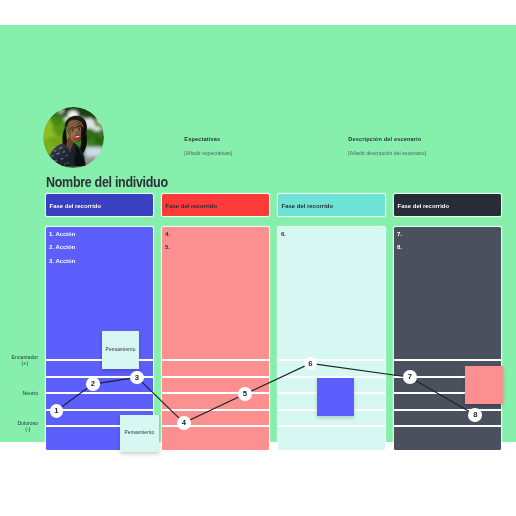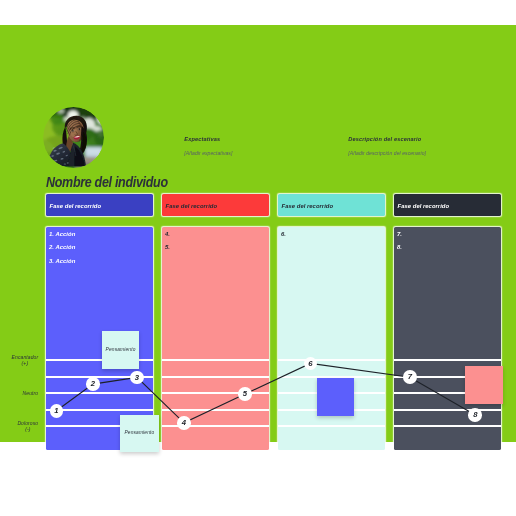--- a/index.html
+++ b/index.html
@@ -1,21 +1,21 @@
 <!DOCTYPE html>
 <html><head>
 <meta charset="utf-8">
 <style>
   * { box-sizing: border-box; margin:0; padding:0; }
   html,body { width:516px; height:516px; overflow:hidden; }
   body { background:#ffffff; font-family:"Liberation Sans", sans-serif; }
   
   #persona-name, .field, .col-head span, .col-items, .axis-label, .note span,
   .pt-circle { opacity:0.999; }
-  #page { position:relative; width:516px; height:442px; background:#84cc16;font-style:italic; }
+  #page { position:relative; width:516px; height:442px; background:#86efac; }
   #topband { position:absolute; left:0; top:0; width:516px; height:24.6px; background:#ffffff; }
   #botband { position:absolute; left:0; top:489.3px; width:516px; height:27px; background:#ffffff; }
 
   
   #avatar { position:absolute; left:43px; top:107px; width:61px; height:61px;
             border-radius:50%; overflow:hidden; }
   #avatar svg { display:block; width:61px; height:61px; }
 
   #persona-name { position:absolute; left:45.6px; top:173.6px; font-size:14.1px;
                   font-weight:bold; color:#2c313a; letter-spacing:-0.35px;

